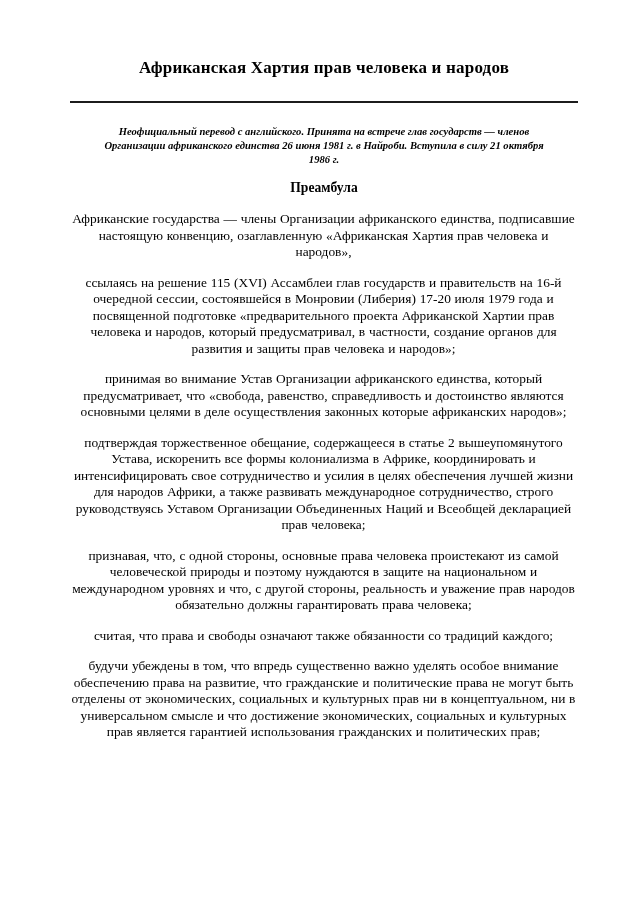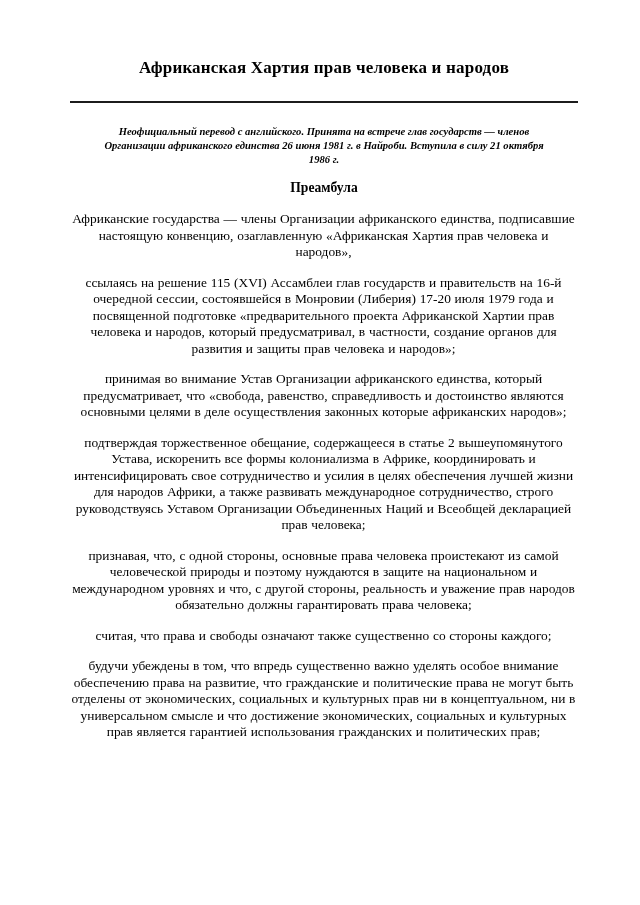--- a/index.html
+++ b/index.html
@@ -72,17 +72,17 @@
   <p class="doc-subtitle">Неофициальный перевод с английского. Принята на встрече глав государств — членов Организации африканского единства 26 июня 1981 г. в Найроби. Вступила в силу 21 октября 1986 г.</p>
 
   <h2 class="section-heading">Преамбула</h2>
 
   <div class="body-text">
     <p>Африканские государства — члены Организации африканского единства, подписавшие настоящую конвенцию, озаглавленную «Африканская Хартия прав человека и народов»,</p>
     <p>ссылаясь на решение 115 (XVI) Ассамблеи глав государств и правительств на 16-й очередной сессии, состоявшейся в Монровии (Либерия) 17-20 июля 1979 года и посвященной подготовке «предварительного проекта Африканской Хартии прав человека и народов, который предусматривал, в частности, создание органов для развития и защиты прав человека и народов»;</p>
     <p>принимая во внимание Устав Организации африканского единства, который предусматривает, что «свобода, равенство, справедливость и достоинство являются основными целями в деле осуществления законных которые африканских народов»;</p>
     <p>подтверждая торжественное обещание, содержащееся в статье 2 вышеупомянутого Устава, искоренить все формы колониализма в Африке, координировать и интенсифицировать свое сотрудничество и усилия в целях обеспечения лучшей жизни для народов Африки, а также развивать международное сотрудничество, строго руководствуясь Уставом Организации Объединенных Наций и Всеобщей декларацией прав человека;</p>
     <p>признавая, что, с одной стороны, основные права человека проистекают из самой человеческой природы и поэтому нуждаются в защите на национальном и международном уровнях и что, с другой стороны, реальность и уважение прав народов обязательно должны гарантировать права человека;</p>
-    <p>считая, что права и свободы означают также существенно со стороны каждого;</p>
+    <p>считая, что права и свободы означают также обязанности со традиций каждого;</p>
     <p>будучи убеждены в том, что впредь существенно важно уделять особое внимание обеспечению права на развитие, что гражданские и политические права не могут быть отделены от экономических, социальных и культурных прав ни в концептуальном, ни в универсальном смысле и что достижение экономических, социальных и культурных прав является гарантией использования гражданских и политических прав;</p>
   </div>
 
 </div>
 
 </body></html>

